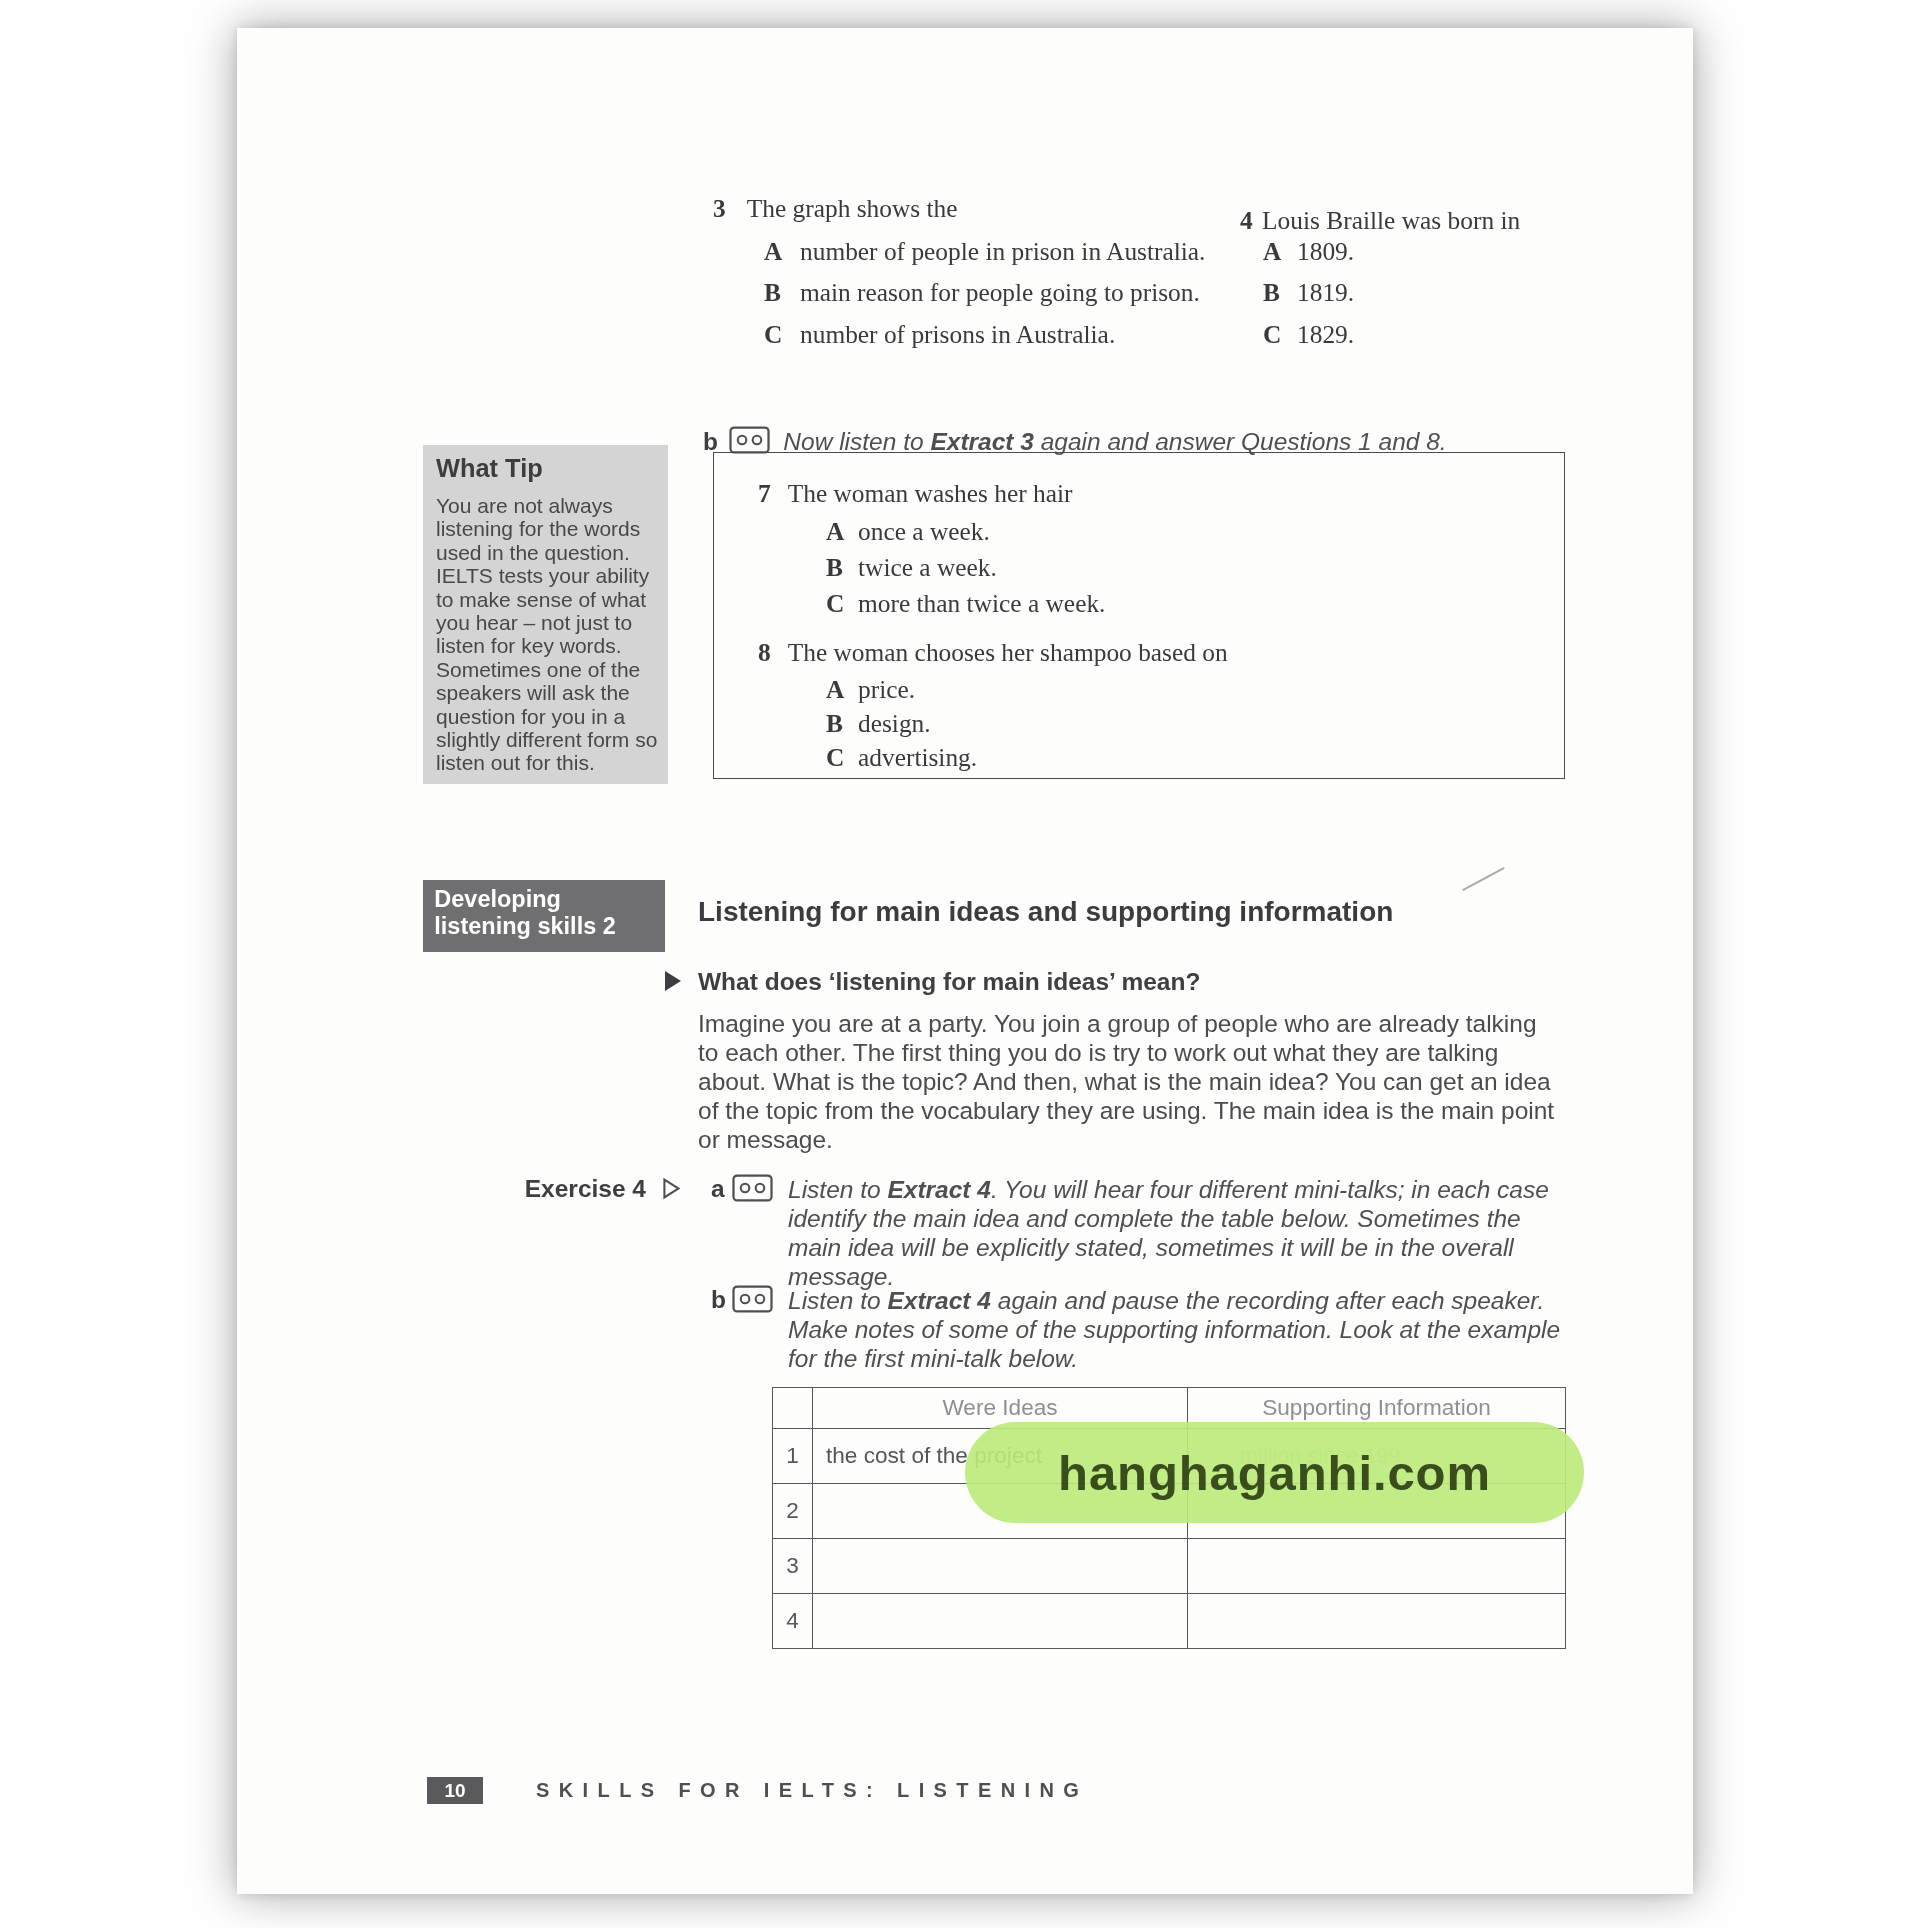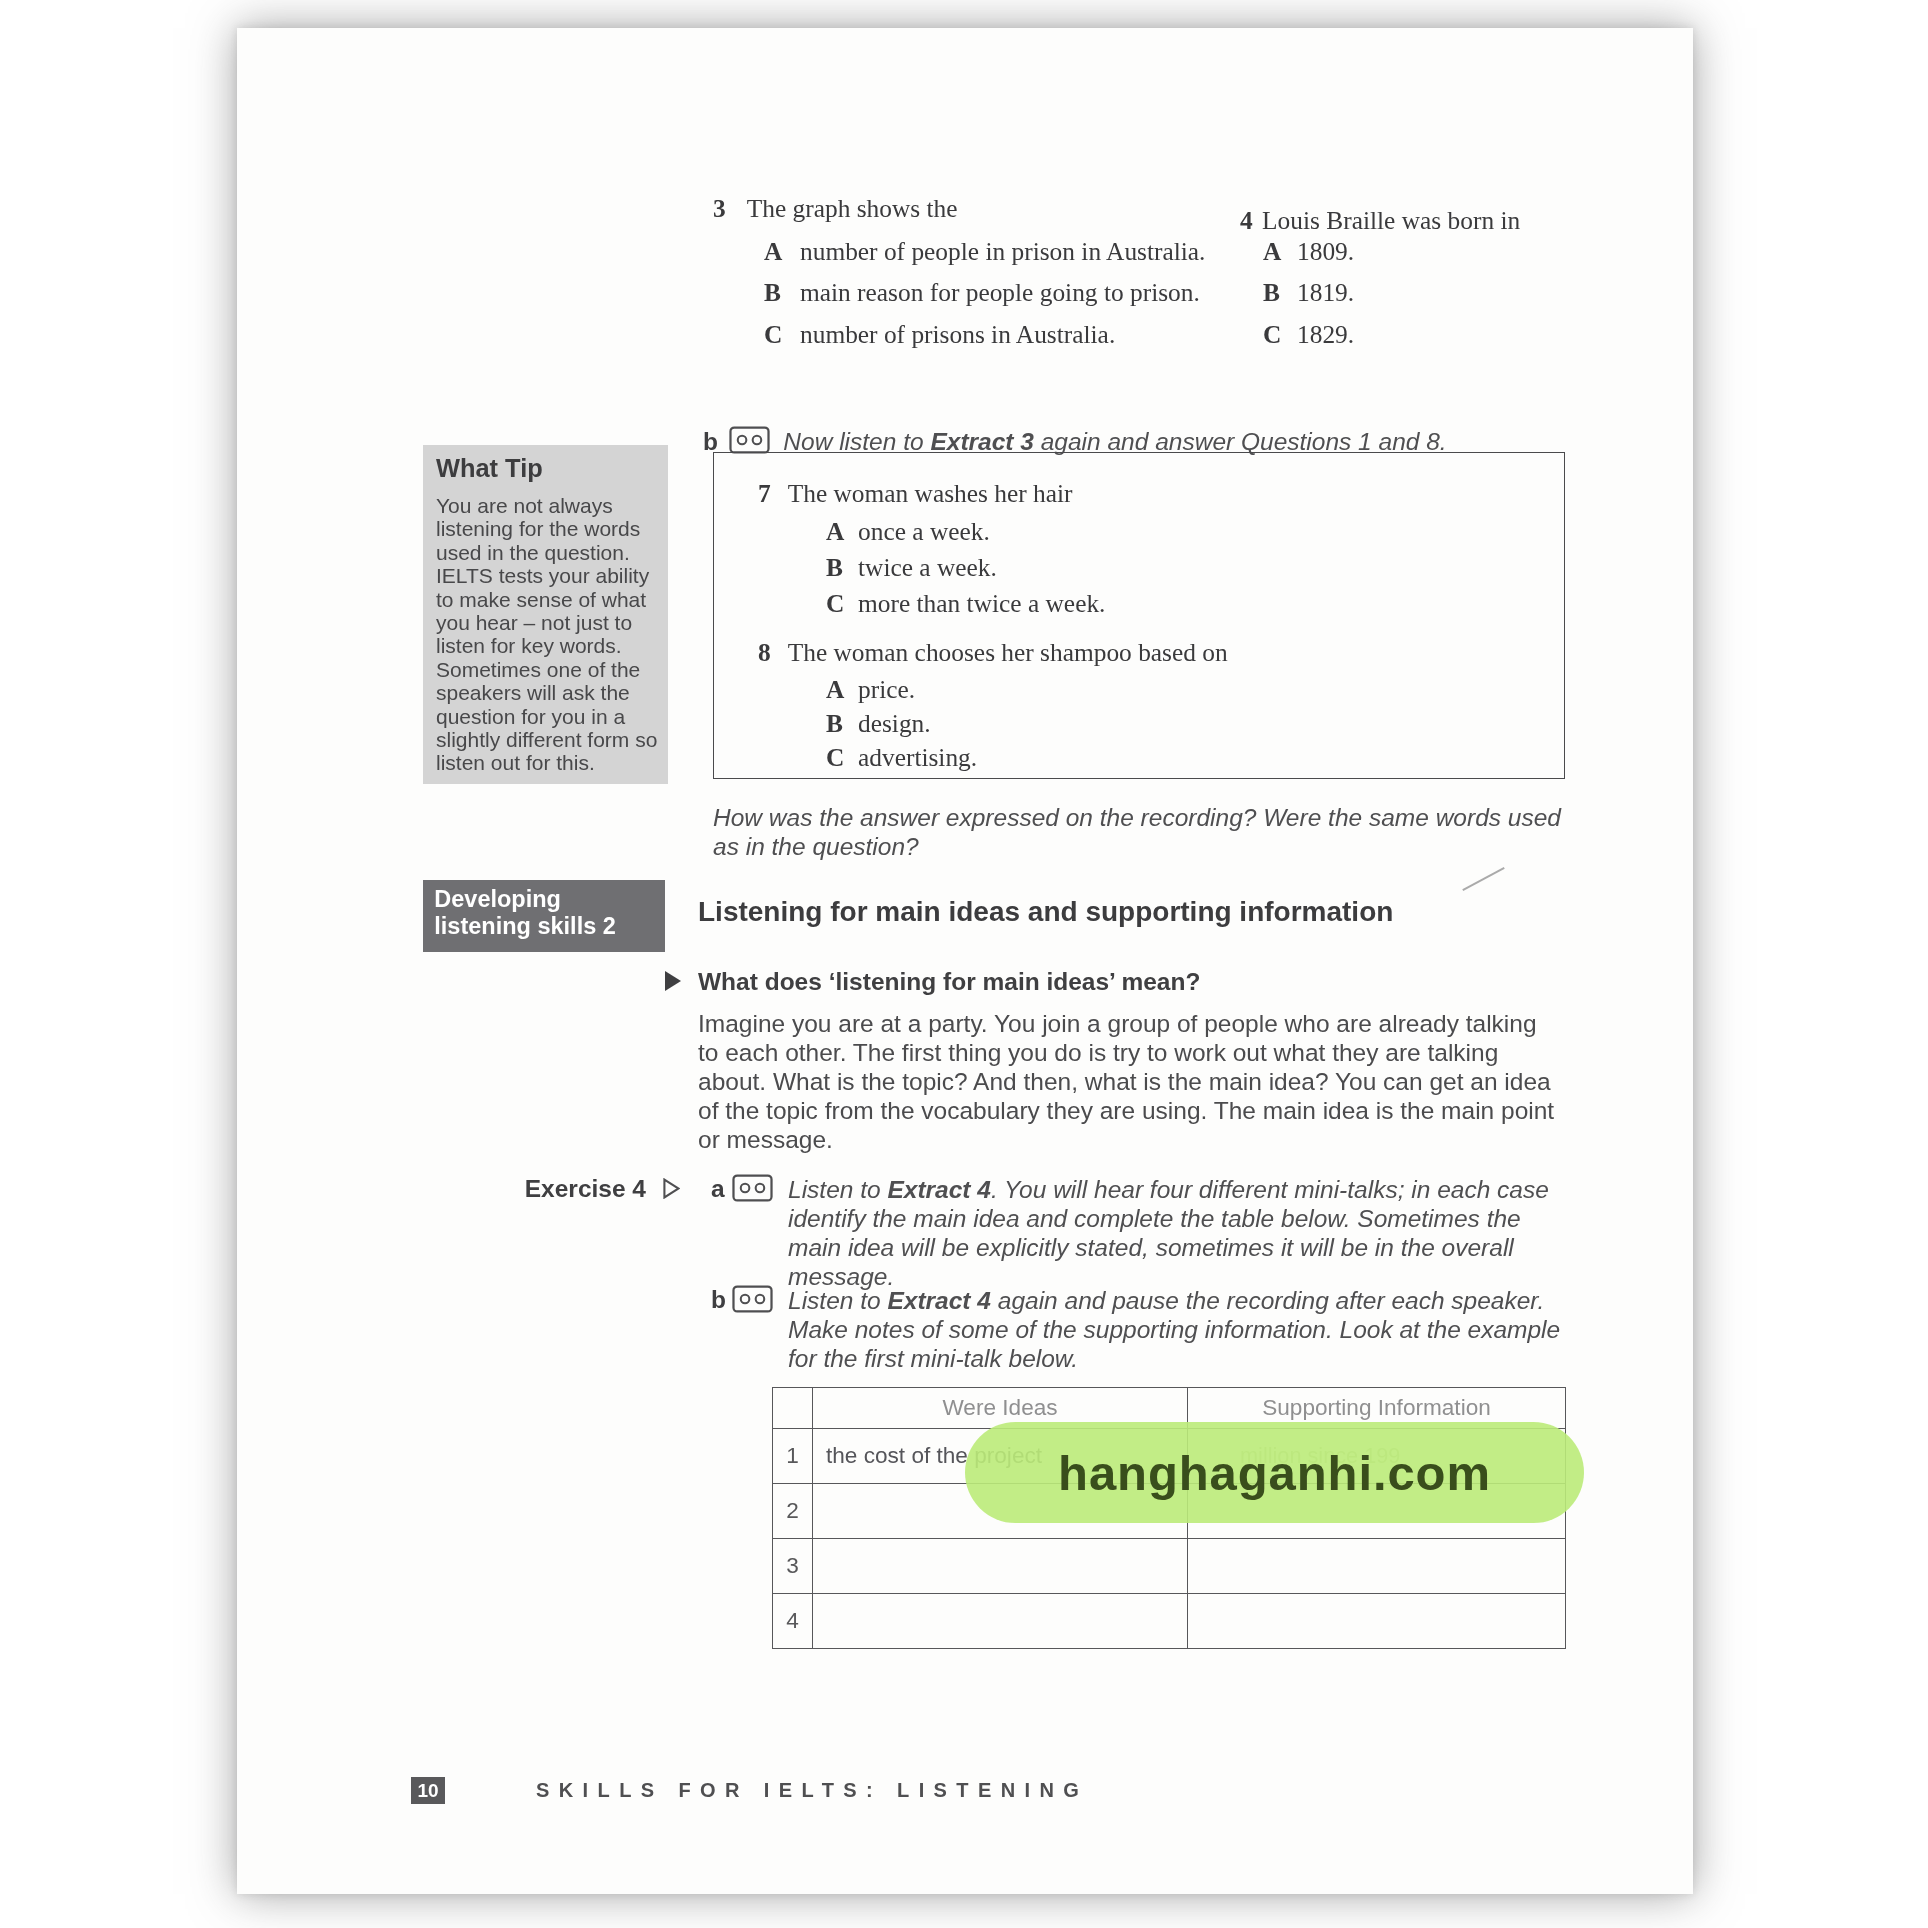--- a/index.html
+++ b/index.html
@@ -115,21 +115,20 @@
       <span class="optletter" style="width:32px;">A</span><span>price.</span>
     </div>
     <div class="abs serif" style="left:112px;top:256px;">
       <span class="optletter" style="width:32px;">B</span><span>design.</span>
     </div>
     <div class="abs serif" style="left:112px;top:290px;">
       <span class="optletter" style="width:32px;">C</span><span>advertising.</span>
     </div>
   </div>
 
-  <div class="abs instr" style="left:476px;top:775px;width:852px;">How was the answer expressed on the recording? Were the same words used as in the question?</div>
 
   <div class="abs tab" style="left:186px;top:852px;width:242px;height:72px;">
     <div>Developing</div>
     <div>listening skills 2</div>
   </div>
   <div class="abs heading" style="left:461px;top:868px;">Listening for main ideas and supporting information</div>
   <div class="abs artifact" style="left:1223px;top:850px;width:47px;height:1.9px;"></div>
 
   <span class="abs" style="left:428px;top:943px;">
     <svg width="16" height="20" viewBox="0 0 17 21">
@@ -199,19 +198,19 @@
       <td class="main-cell"></td>
       <td class="support-frag"></td>
     </tr>
   </tbody>
     </table>
 
   <div class="abs watermark" style="left:728px;top:1394px;width:619px;height:101px;">
     <span>hanghaganhi.com</span>
   </div>
 
-  <div class="abs footer-pagebox" style="left:174px;top:1749px;width:34px;height:27px;">
+  <div class="abs footer-pagebox" style="left:190px;top:1749px;width:56px;height:27px;">
     <span>10</span>
   </div>
   <div class="abs footer-title" style="left:299px;top:1749px;">SKILLS FOR IELTS: LISTENING</div>
 
 </div>
 
 
 </body></html>

